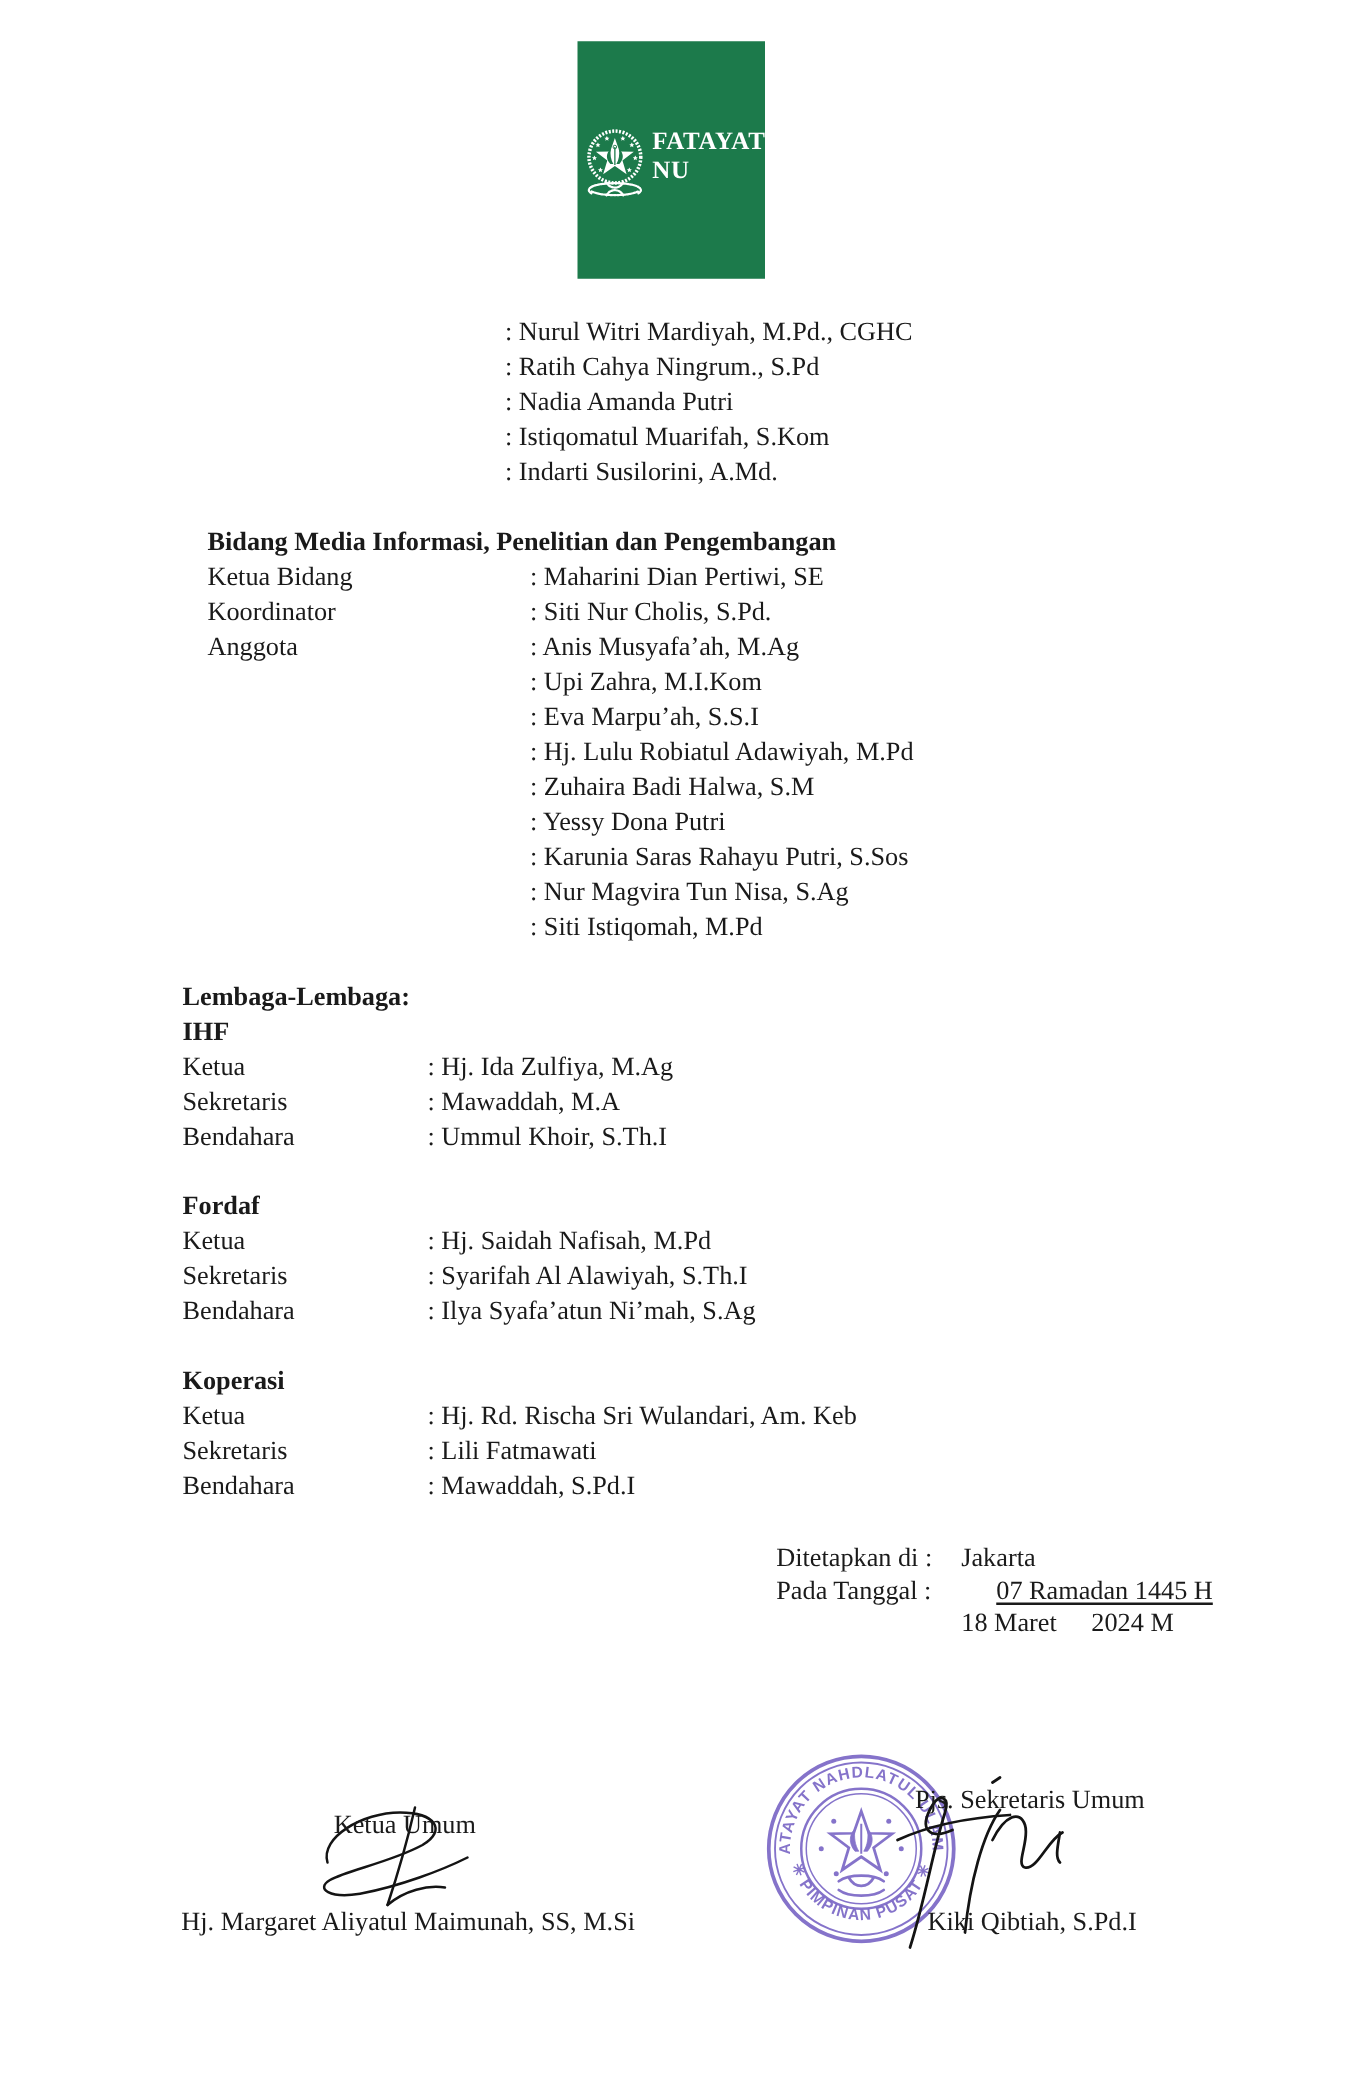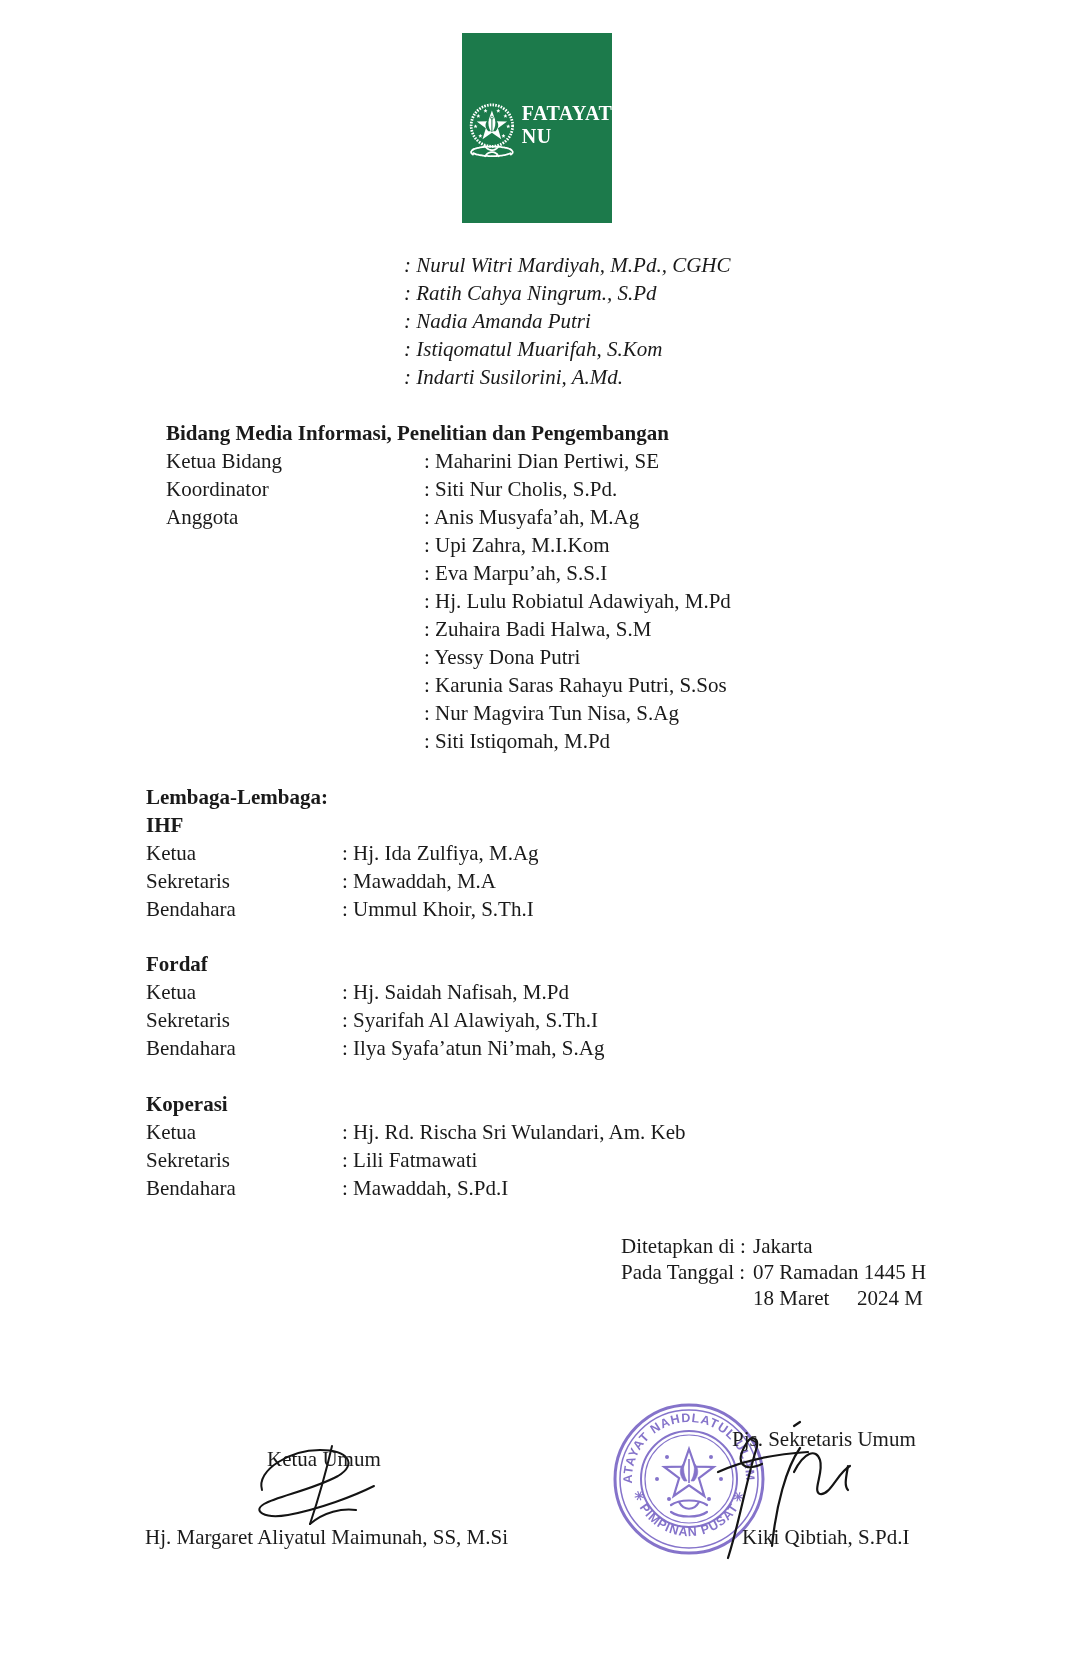--- a/index.html
+++ b/index.html
@@ -11,23 +11,23 @@
   .logo-box svg{display:block;}
   .logo-title{color:#ffffff;font-weight:bold;font-size:20px;letter-spacing:0.5px;margin-top:-6px;}
   
   .sec{position:absolute;left:146px;font-size:21px;line-height:28px;}
   .row{display:flex;height:28px;white-space:nowrap;}
   .lbl{flex:0 0 258px;}
   .lbl2{flex:0 0 196px;}
   .b{font-weight:bold;}
   
   #enactment{position:absolute;left:621px;top:1233px;font-size:21px;line-height:26px;}
-  .erow{display:flex;height:26px;white-space:nowrap;}
+  .erow{display:flex;height:26px;white-space:nowrap;gap:16px;}
   .elbl{flex:0 0 132px;}
-  .u{text-underline-offset:3px;}
+  .u{text-decoration:underline;text-underline-offset:3px;margin-left:28px;}
   .dateline{display:inline-flex;width:170px;justify-content:space-between;}
   
   .sigtitle{position:absolute;font-size:21px;line-height:26px;white-space:nowrap;z-index:4;}
   .signame{position:absolute;font-size:21px;line-height:26px;white-space:nowrap;z-index:4;}
   #stamp{position:absolute;left:613px;top:1403px;z-index:1;}
   .sigsvg{position:absolute;z-index:3;}
 </style>
 </head>
 <body>
 
@@ -62,21 +62,21 @@
         <path d="M28,141 C48,151 102,151 122,141"></path>
         <path d="M58,123 C66,137 84,137 92,123"></path>
         <path d="M58,149 C66,135 84,135 92,149"></path>
         <path d="M28,132 C21,136 21,141 28,145"></path>
         <path d="M122,132 C129,136 129,141 122,145"></path>
       </g>
     </svg>
     <div class="logo-title">FATAYAT NU</div>
   </div>
 
-  <div class="sec" style="top:251px;font-style:italic;">
+  <div class="sec" style="top:251px;">
     <div class="row">
         <span class="lbl"></span>
         <span>: Nurul Witri Mardiyah, M.Pd., CGHC</span>
       </div>
     <div class="row">
         <span class="lbl"></span>
         <span>: Ratih Cahya Ningrum., S.Pd</span>
       </div>
     <div class="row">
         <span class="lbl"></span>

